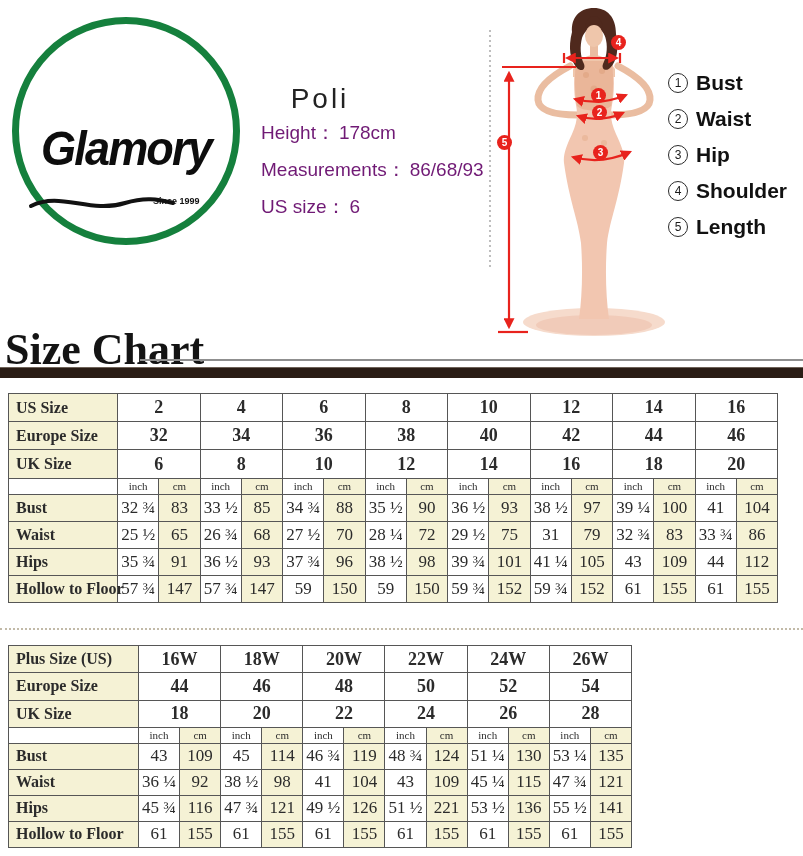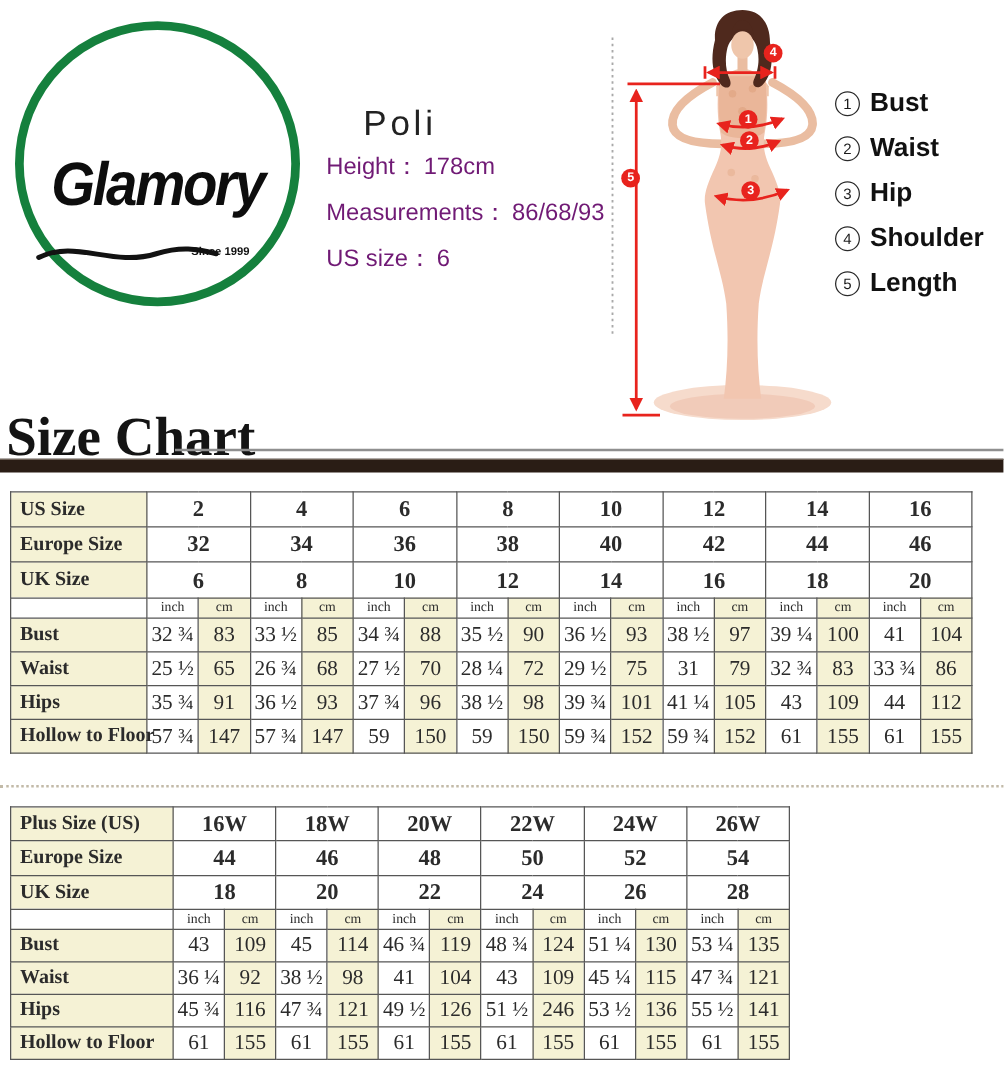--- a/index.html
+++ b/index.html
@@ -450,21 +450,21 @@
         </tr>
         <tr>
           <td class="lbl">Hips</td>
           <td class="in">45 ¾</td>
           <td class="cm">116</td>
           <td class="in">47 ¾</td>
           <td class="cm">121</td>
           <td class="in">49 ½</td>
           <td class="cm">126</td>
           <td class="in">51 ½</td>
-          <td class="cm">246</td>
+          <td class="cm">221</td>
           <td class="in">53 ½</td>
           <td class="cm">136</td>
           <td class="in">55 ½</td>
           <td class="cm">141</td>
         </tr>
         <tr>
           <td class="lbl">Hollow to Floor</td>
           <td class="in">61</td>
           <td class="cm">155</td>
           <td class="in">61</td>

